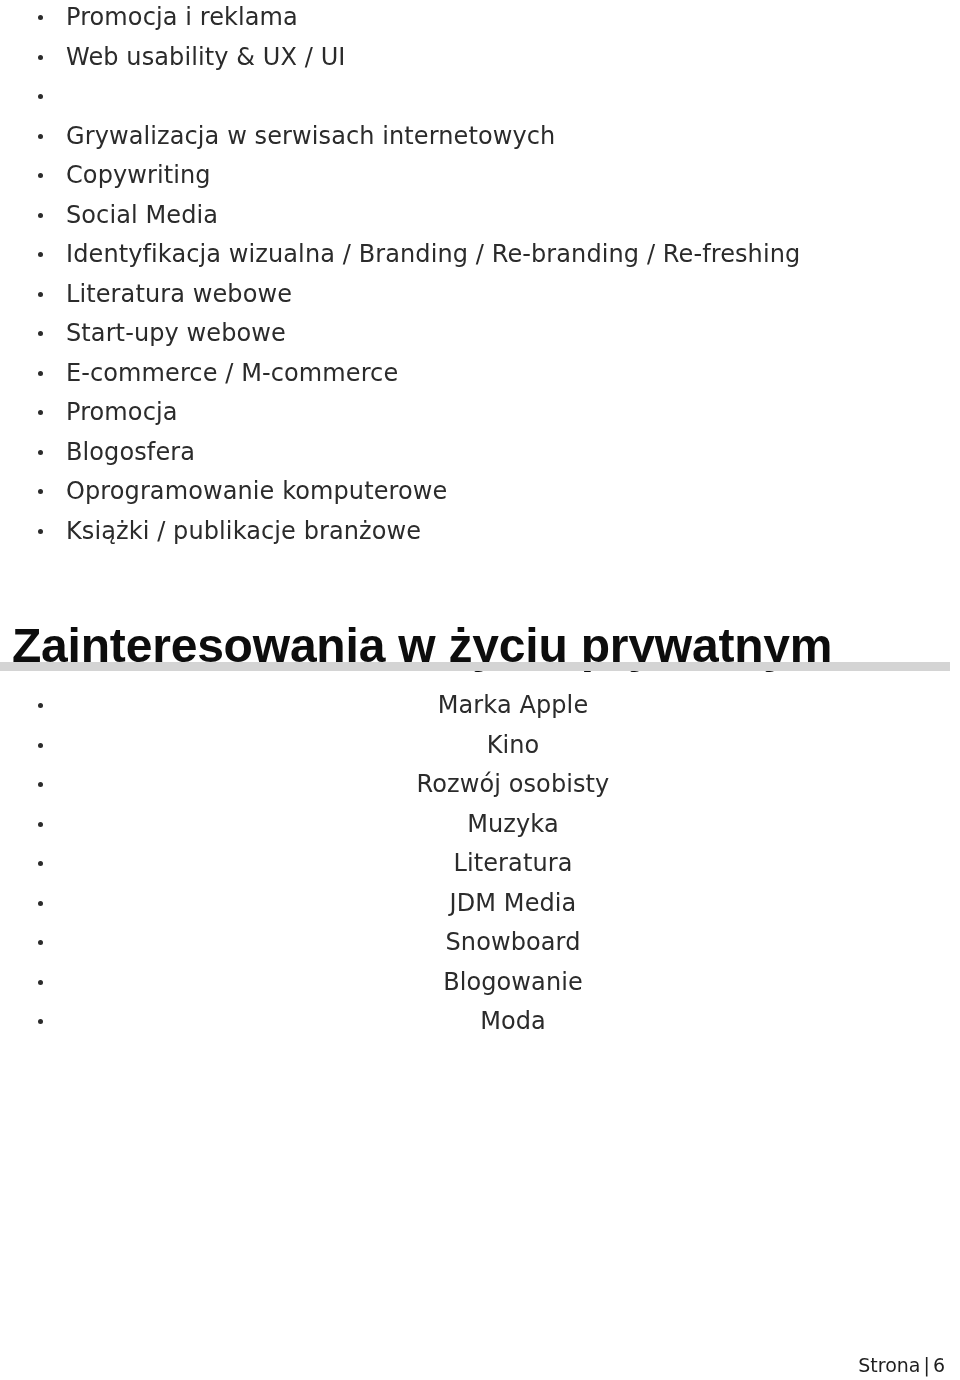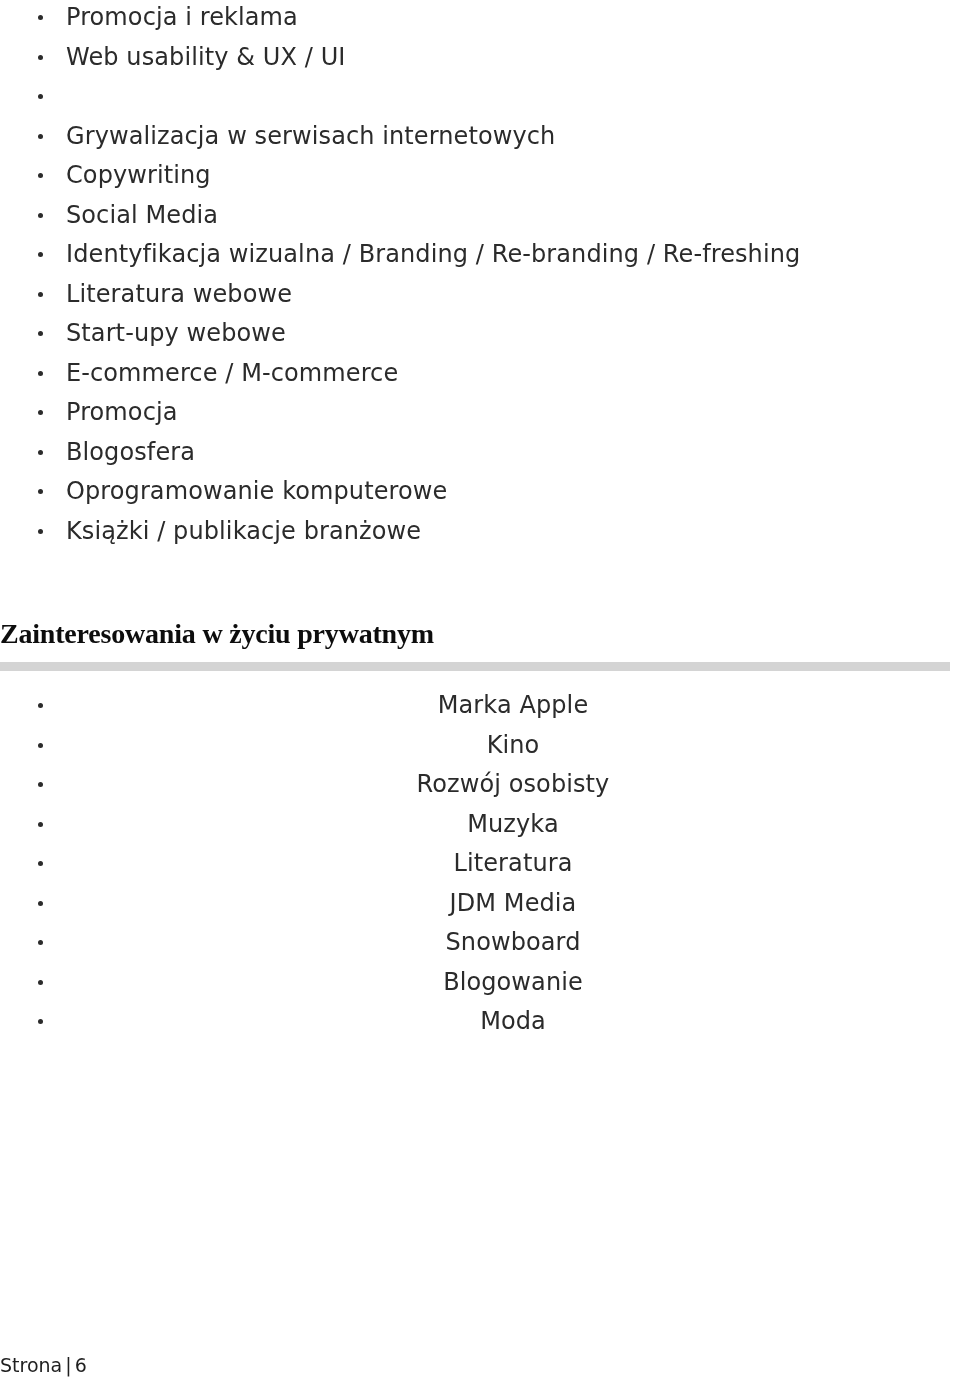--- a/index.html
+++ b/index.html
@@ -75,25 +75,25 @@
 
   
   .section-heading-wrap {
     position: absolute;
     left: 0;
     top: 612px;
     width: 960px;
   }
 
   .section-heading {
-    margin: 0;
+    margin: 12px;
     padding: 0;
-    font-family: Liberation Serif, serif;
+    font-family: Liberation Sans, sans-serif;
     font-weight: bold;
-    font-size: 28px;
+    font-size: 48px;
     line-height: 44px;
     color: #0d0d0d;
     letter-spacing: -0.2px;
     white-space: nowrap;
   }
 
   .heading-rule {
     position: absolute;
     left: 0;
     top: 50px;
@@ -101,21 +101,21 @@
     height: 9px;
     background: #d4d4d4;
   }
 
   
   .page-footer {
     position: absolute;
     left: 0;
     top: 1352px;
     width: 945px;
-    text-align: left;
+    text-align: right;
     font-size: 19px;
     line-height: 26px;
     color: #1f1f1f;
     white-space: nowrap;
   }
   .page-footer .sep {
     padding: 0 3px;
   }
 </style>
 </head>

